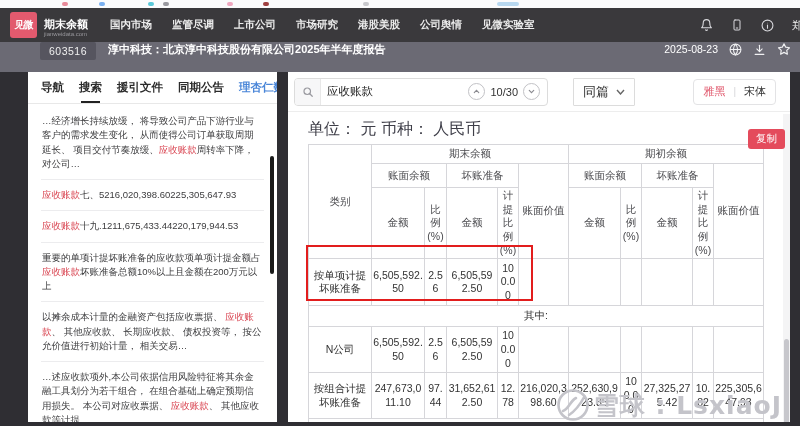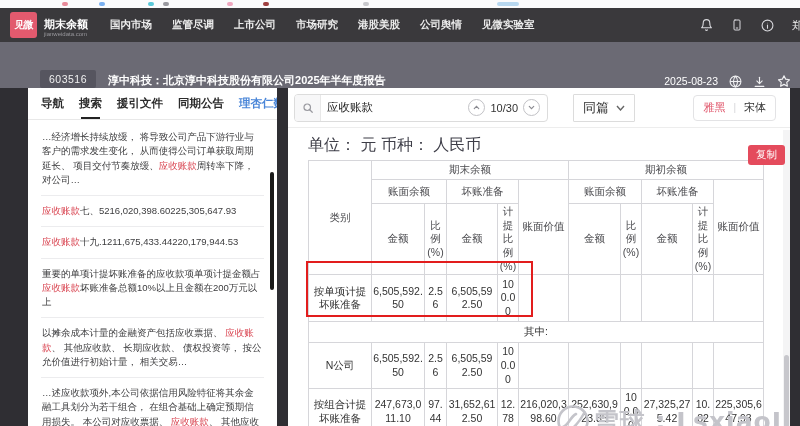--- a/index.html
+++ b/index.html
@@ -13,21 +13,21 @@
   .logo-mark{width:27px;height:26px;background:#e25a6e;border-radius:3px;color:#fff;font-size:10px;font-weight:bold;display:flex;align-items:center;justify-content:center;letter-spacing:-1px}
   .logo-text{margin-left:7px;line-height:1.15}
   .logo-title{font-size:11px;font-weight:bold;color:#fff}
   .logo-domain{font-size:6px;color:#98979c}
   .nav-items{display:flex;margin-left:22px;align-items:center}
   .nav-item{font-size:10.5px;font-weight:bold;margin-right:20px;cursor:pointer;white-space:nowrap}
   .nav-right{margin-left:auto;display:flex;align-items:center;gap:18px;flex:none}
   .nav-ico{display:flex;cursor:pointer}
   .nav-user{font-size:11px;white-space:nowrap;margin-right:-6px;width:14px;overflow:hidden}
   
-  .titlebar{height:46px;background:#6b6a74;display:flex;align-items:flex-end;color:#fff}
+  .titlebar{height:30px;background:#6b6a74;display:flex;align-items:flex-start;color:#fff}
   .stock-badge{margin-left:40px;background:#56555f;border-radius:2px;padding:3px 9px;font-size:10.5px;color:#f0f0f0;letter-spacing:.5px;flex:none}
   .doc-title{margin-left:12px;font-size:11px;font-weight:bold;white-space:nowrap}
   .tb-right{margin-left:auto;margin-right:9px;display:flex;align-items:center;gap:11px;flex:none}
   .tb-date{font-size:10.5px}
   
   .content{display:flex;height:350px;padding-left:28px}
   .sidebar{width:249px;background:#fff;position:relative;overflow:hidden;flex:none}
   .side-tabs{height:31px;display:flex;align-items:center;padding-left:13px;border-bottom:1px solid #e8e8e8;gap:15px}
   .side-tab{font-size:11.5px;font-weight:bold;color:#2b2b2b;height:31px;line-height:31px;position:relative;cursor:pointer;white-space:nowrap}
   .side-tab.active::after{content:"";position:absolute;left:2px;right:2px;bottom:0;height:2px;background:#222}

